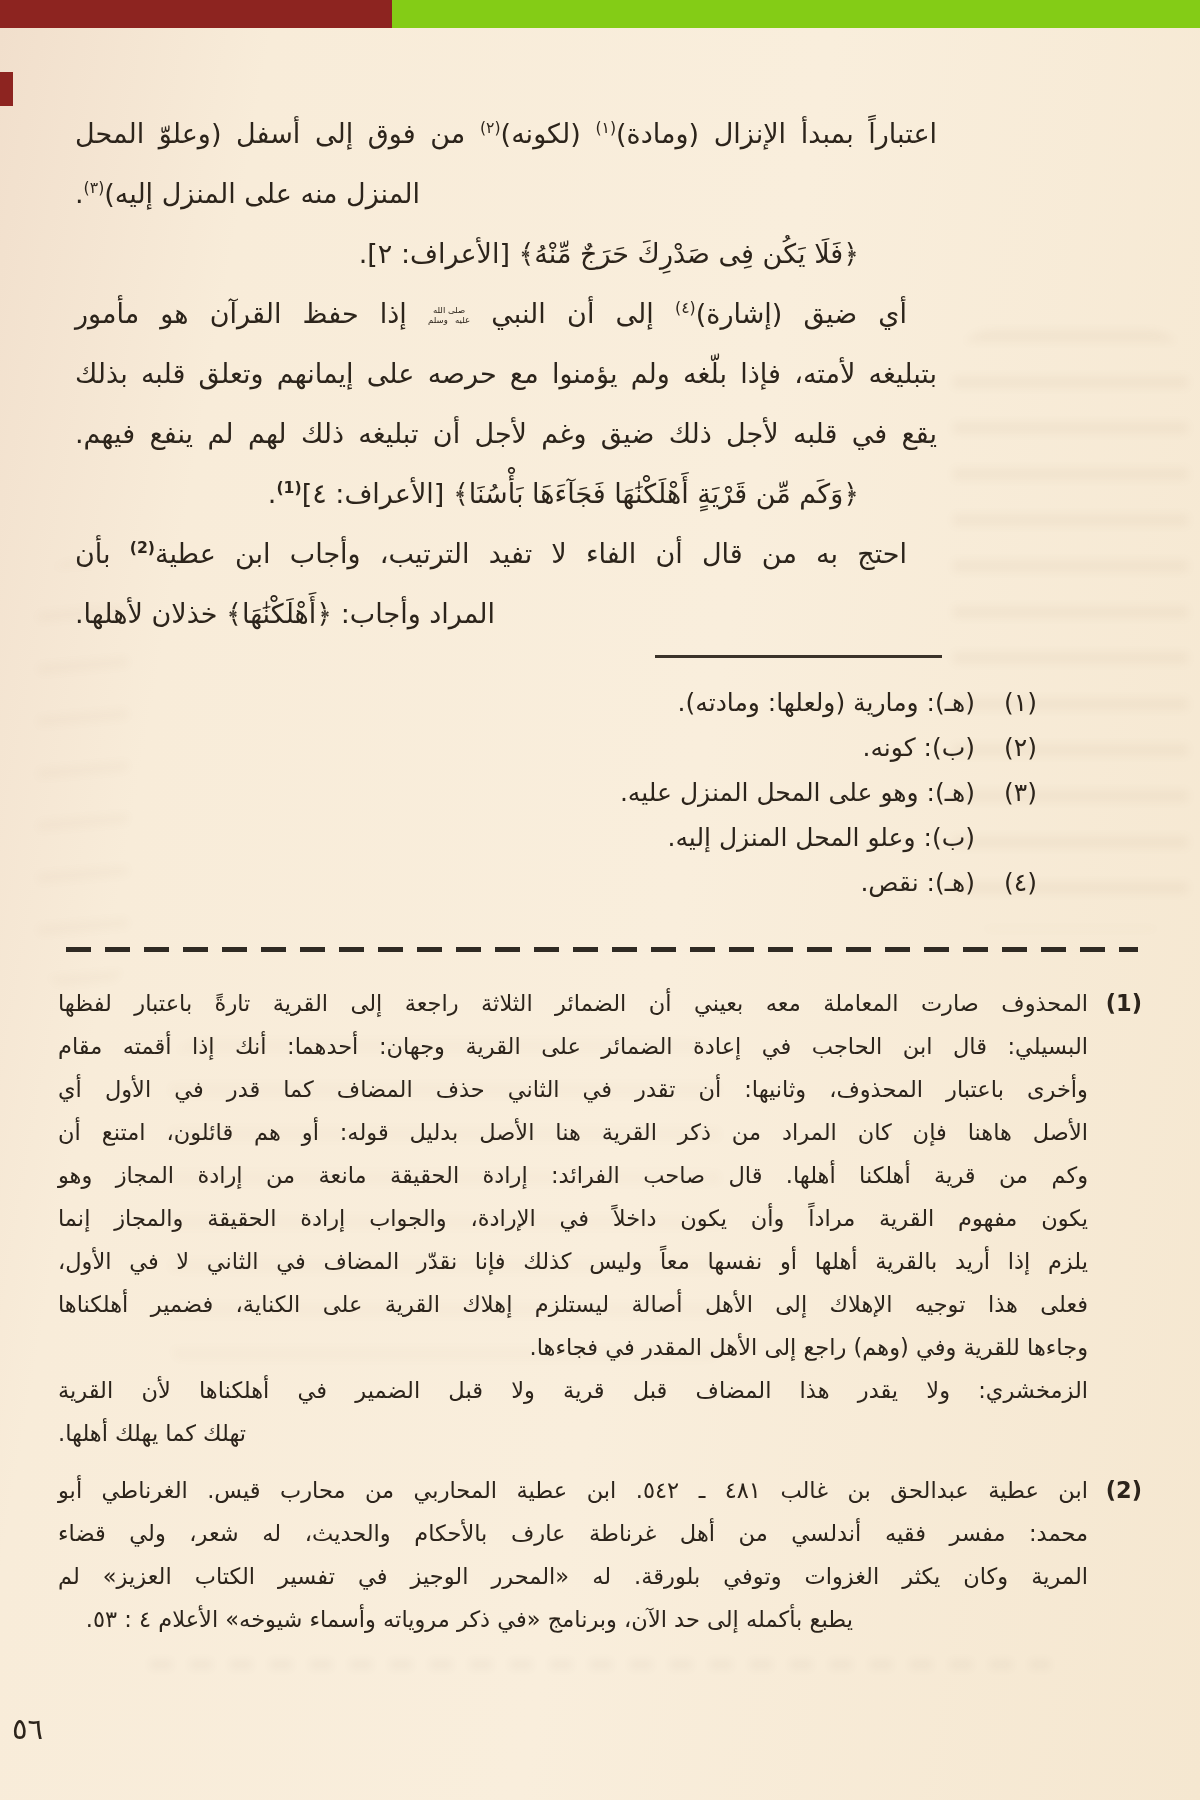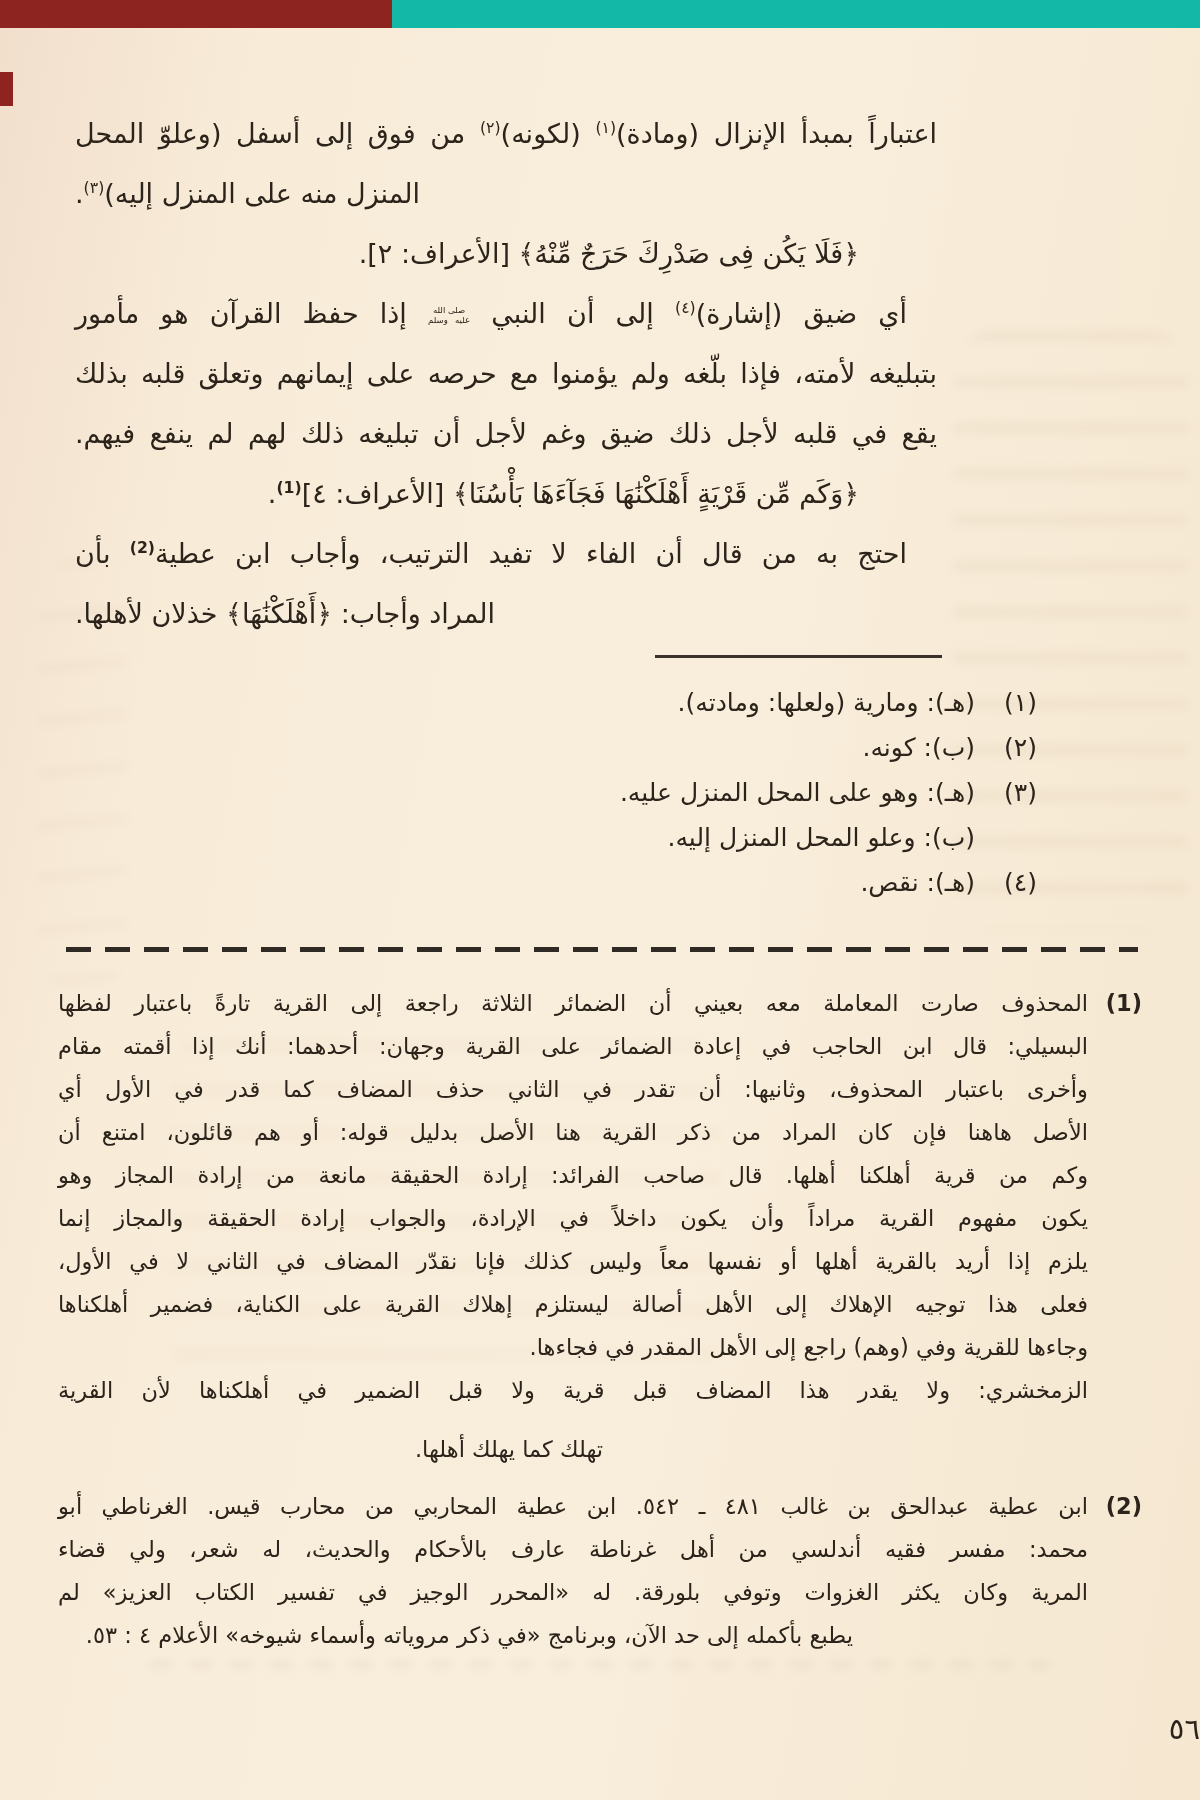--- a/index.html
+++ b/index.html
@@ -1,21 +1,21 @@
 <!DOCTYPE html>
 <html lang="ar"><head>
 <meta charset="utf-8">
 <style>
   html,body{margin:0;padding:0;}
   body{
     width:1200px;height:1800px;
     font-family:"DejaVu Sans",sans-serif;
     background:#ffffff;
   }
-  .page{position:relative;width:1200px;height:1800px;overflow:hidden;background:#14b8a6;}
+  .page{position:relative;width:1200px;height:1800px;overflow:hidden;background:#84cc16;}
   .paper{
     position:absolute;left:0;right:0;top:28px;bottom:0;
     background:linear-gradient(100deg,#f1dfcc 0%,#f8ecd9 18%,#f9eedc 55%,#f5e7d0 100%);
   }
   .red-bar{position:absolute;left:0;top:0;width:392px;height:28px;background:#8d2420;}
   .red-chip{position:absolute;left:0;top:72px;width:13px;height:34px;background:#8d2420;}
 
   
   .smudge{position:absolute;filter:blur(4px);pointer-events:none;}
   .sm-right{right:12px;top:330px;width:235px;height:600px;opacity:.10;border-radius:40px;
@@ -61,25 +61,25 @@
   .footnotes{
     position:absolute;top:982px;right:58px;width:1084px;
     direction:rtl;font-size:22.5px;line-height:43px;color:#2c241b;
   }
   .fnote{display:flex;gap:10px;}
   .fnote + .fnote{margin-top:14px;}
   .fmark{flex:0 0 44px;width:44px;font-weight:bold;}
   .fbody{flex:1;min-width:0;}
   .fl-just{text-align:justify;text-align-last:justify;}
   .fl-plain{text-align:right;}
-  .fl-indent-sm{text-align:center;padding-right:128px;margin-top:16px;}
+  .fl-indent-sm{text-align:left;padding-right:128px;}
   .fl-indent-lg{text-align:right;padding-right:235px;}
 
   .page-number{
-    position:absolute;top:1712px;left:0;right:0;text-align:right;
+    position:absolute;top:1712px;left:12px;right:0;text-align:left;
     font-size:29px;letter-spacing:5px;color:#2c241b;
   }
 </style>
 </head>
 <body>
 
 <div class="page">
   <div class="paper"></div>
   <div class="red-bar"></div>
   <div class="red-chip"></div>

